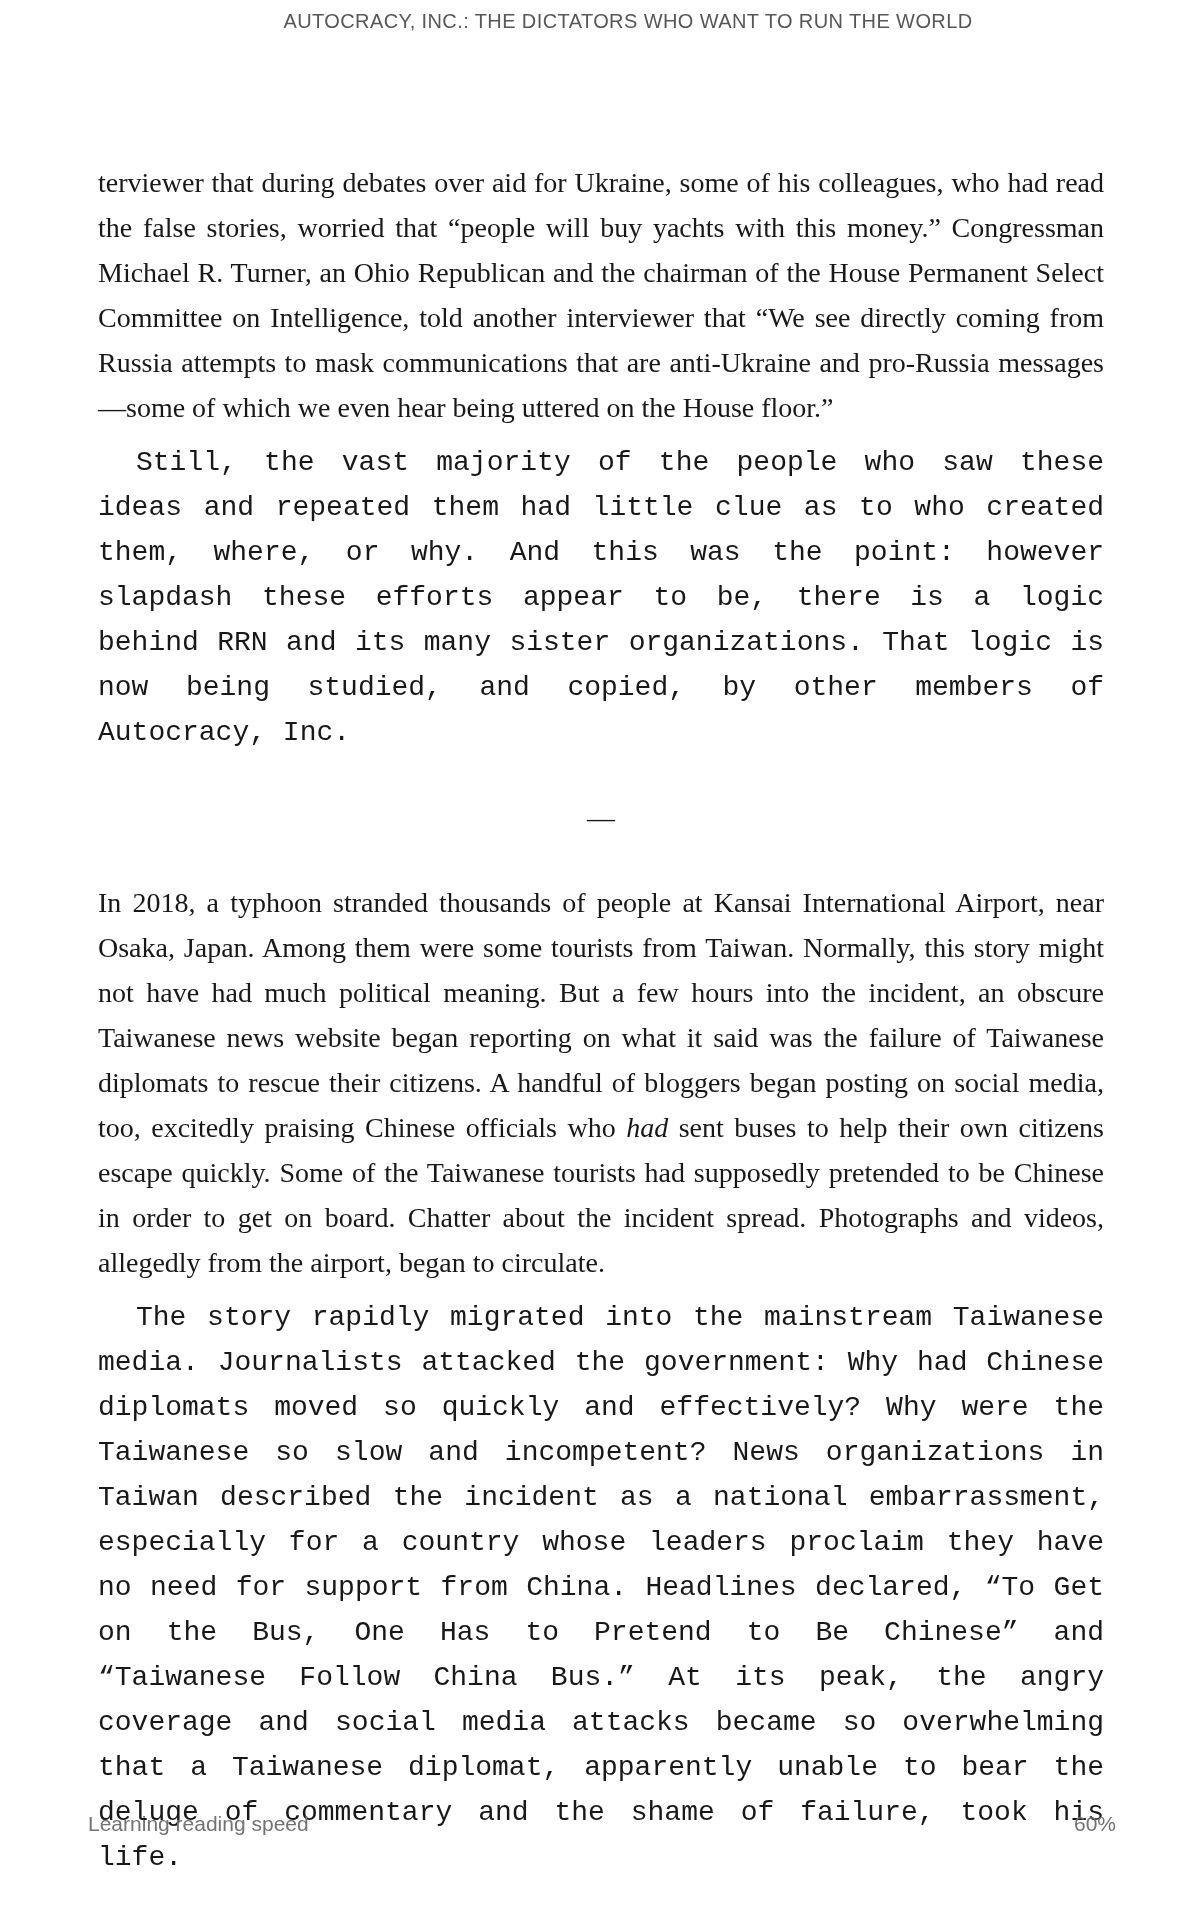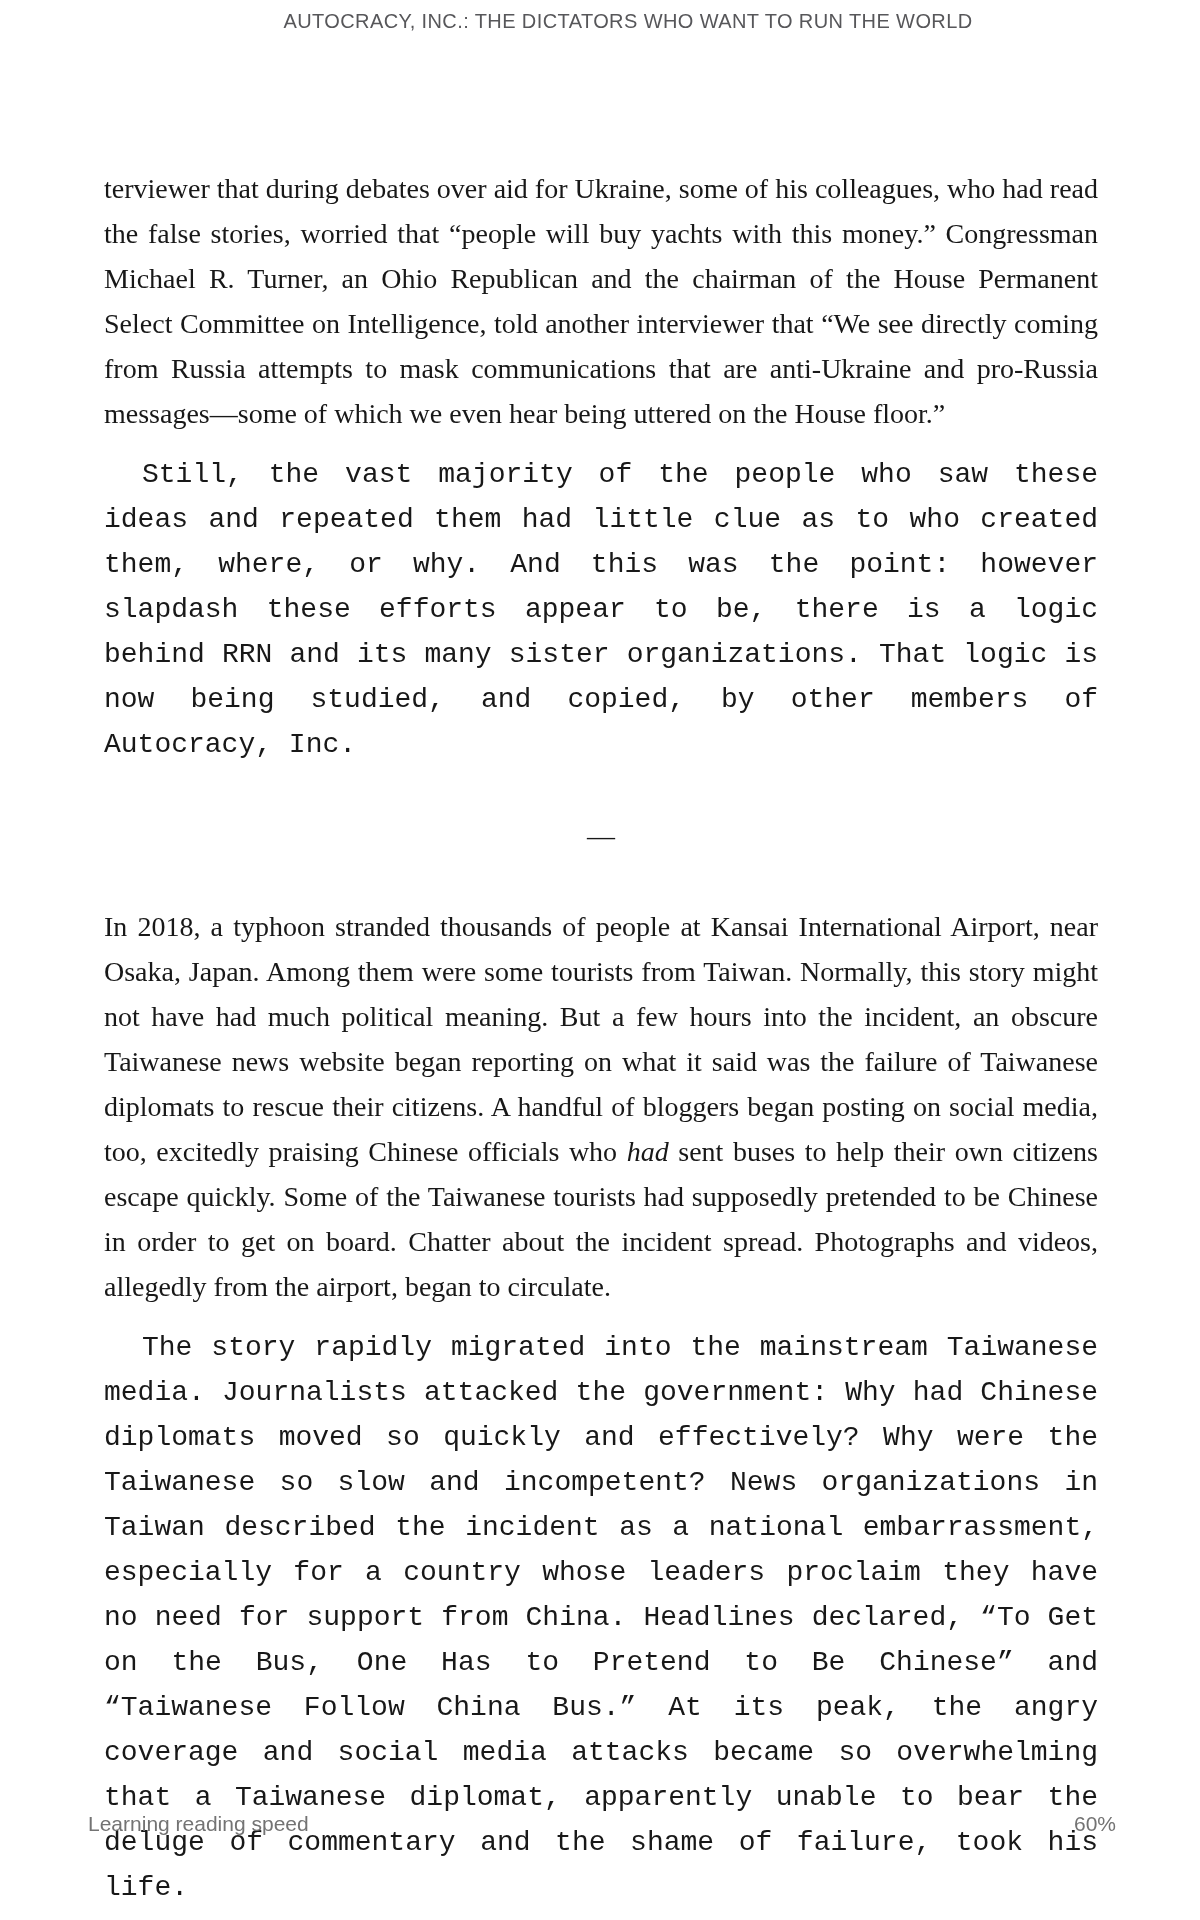--- a/index.html
+++ b/index.html
@@ -31,21 +31,21 @@
   .page-content {
     position: absolute;
     top: 150px;
     left: 88px;
     width: 1026px;
     color: #181818;
     font-size: 28px;
     line-height: 45px;
   }
   .body-para {
-    margin: 16px;
+    margin: 10px;
     text-align: justify;
     text-justify: inter-word;
   }
   .body-para.indent {
     text-indent: 38px;
     font-family: Liberation Mono, monospace;
   }
   .separator {
     text-align: center;
     line-height: 45px;

